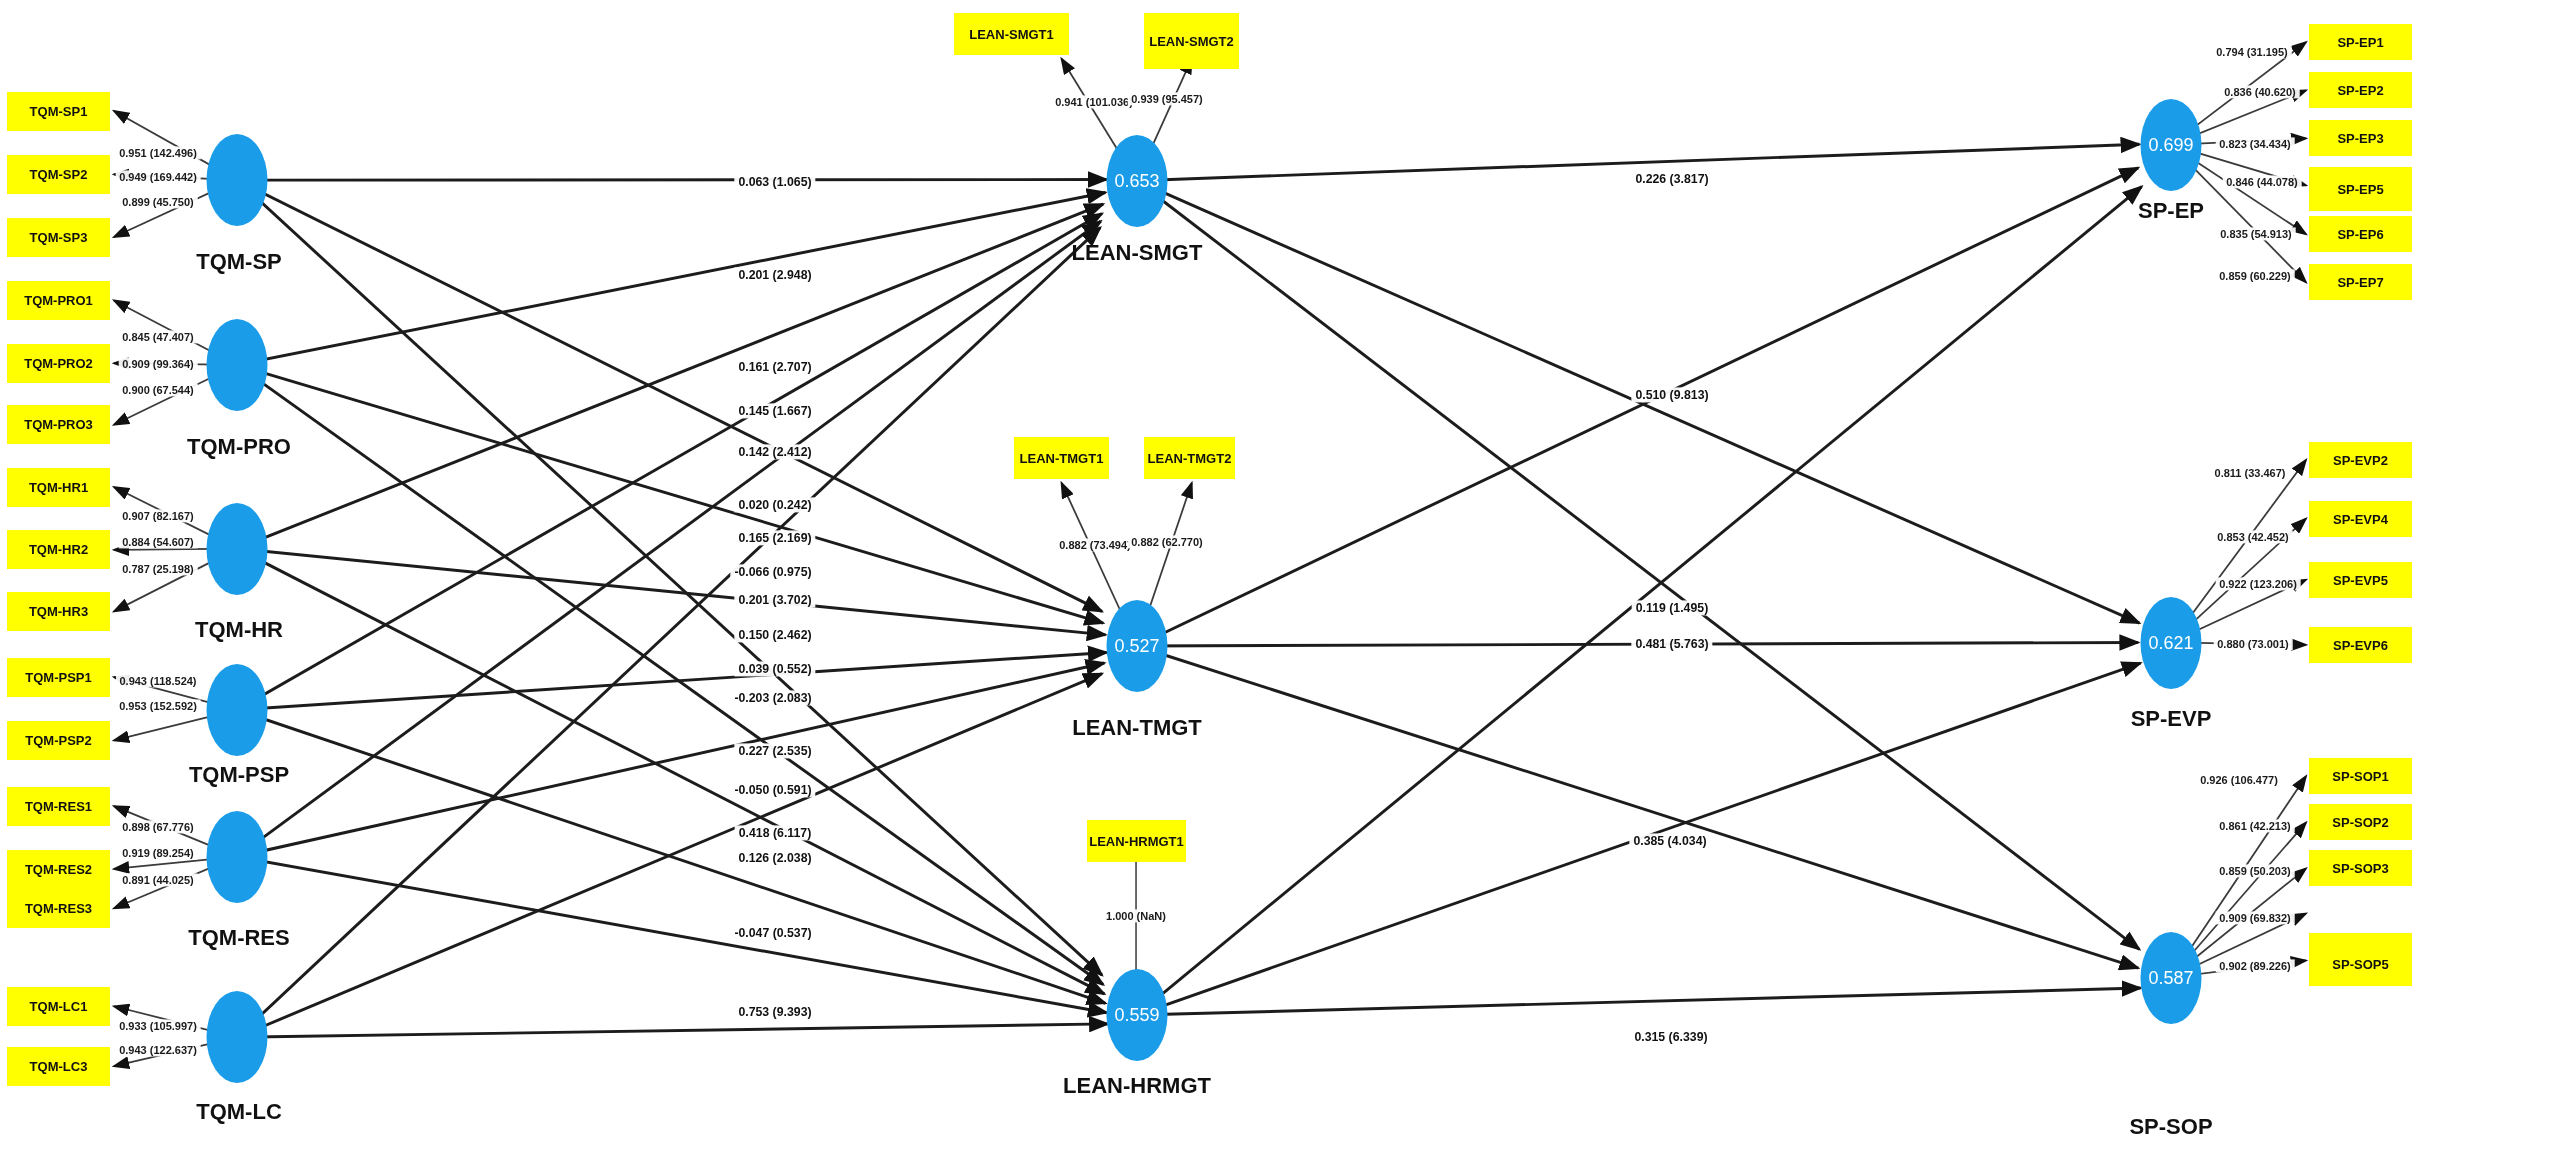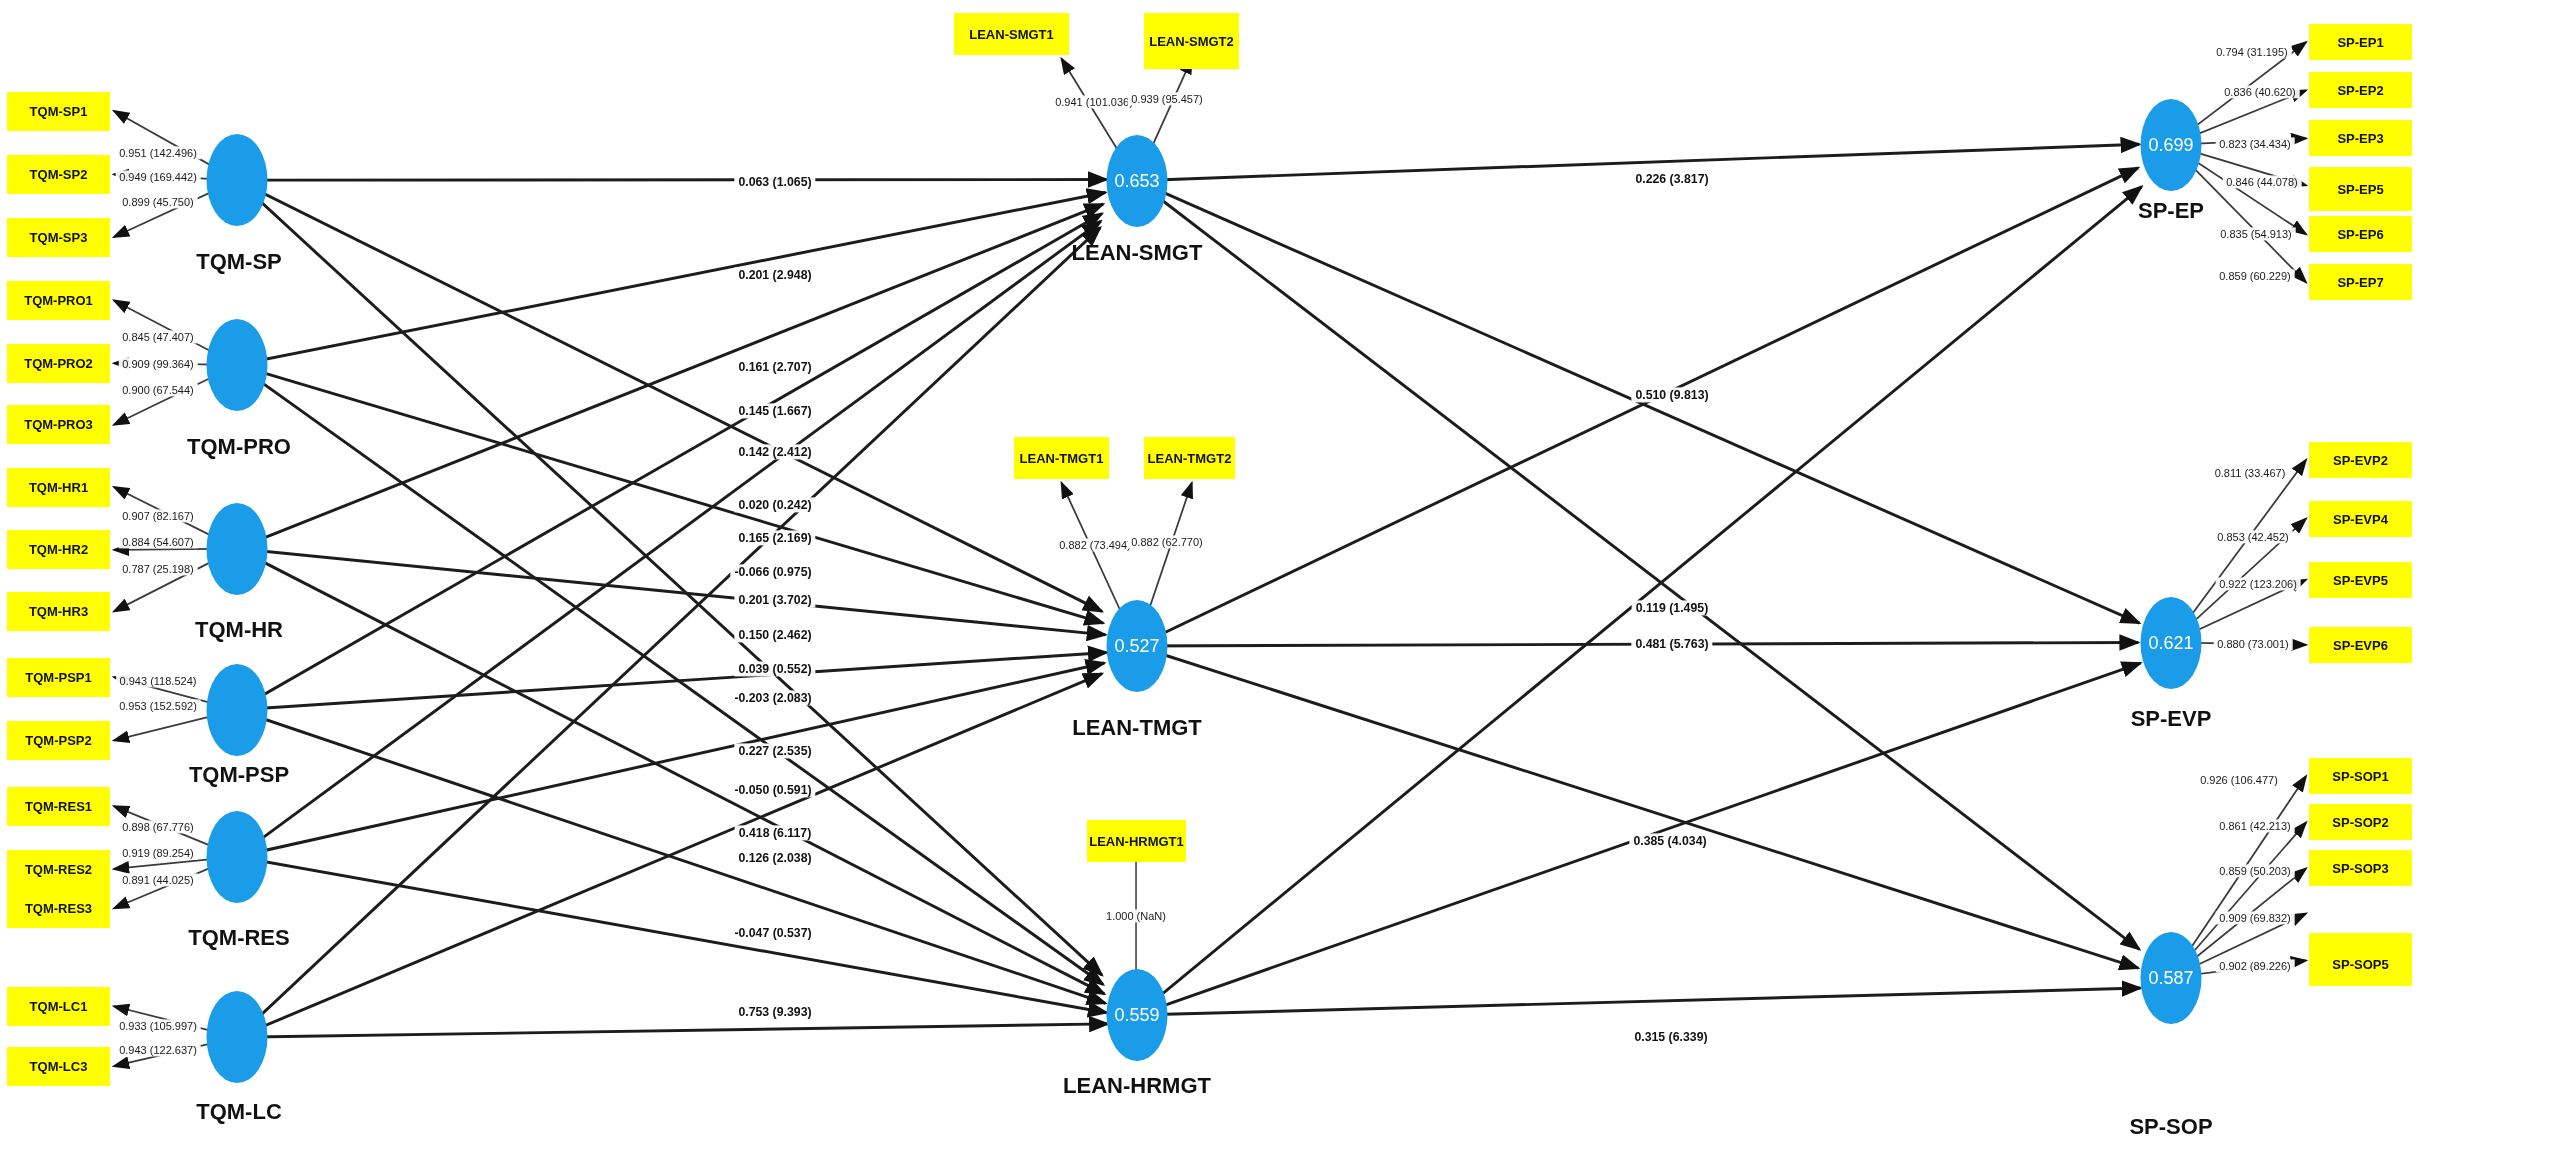--- a/index.html
+++ b/index.html
@@ -2,21 +2,21 @@
 <html style="font-size:9.4px"><head>
 <meta charset="utf-8">
 <style>
   html,body{margin:0;padding:0;background:#ffffff;}
   body{width:2576px;height:1150px;overflow:hidden;font-family:"Liberation Sans",sans-serif;}
   .canvas{position:relative;width:2576px;height:1150px;background:#ffffff;}
   .canvas svg{position:absolute;left:0;top:0;z-index:1;}
   .ibox{position:absolute;z-index:3;width:103px;height:39px;background:#FFFF00;display:flex;align-items:center;justify-content:center;
         font-weight:700;font-size:13px;color:#111;white-space:nowrap;}
   .load{position:absolute;z-index:2;transform:translate(-50%,-50%);background:rgba(255,255,255,.93);padding:0.6px 3.5px;
-        font-weight:400;font-size:11px;color:#1a1a1a;white-space:nowrap;}
+        font-weight:700;font-size:11px;color:#1a1a1a;white-space:nowrap;}
   .pcoef{position:absolute;z-index:4;transform:translate(-50%,-50%);background:rgba(255,255,255,.95);padding:0.6px 4.1px;
         font-weight:700;font-size:12.3px;color:#111;white-space:nowrap;}
   .circle{position:absolute;z-index:3;width:61px;height:92px;border-radius:50%;background:#1A9CE8;color:#ffffff;
         display:flex;align-items:center;justify-content:center;font-size:18px;font-weight:400;transform:translate(-50%,-50%);}
   .clabel{position:absolute;z-index:3;transform:translate(-50%,-50%);font-weight:800;font-size:22px;color:#111;white-space:nowrap;}
   .st{stroke:#1c1c1c;stroke-width:5;}
   .il{stroke:#3a3a3a;stroke-width:3;}
   .pl{stroke:#555;stroke-width:3;}
 </style>
 </head>

